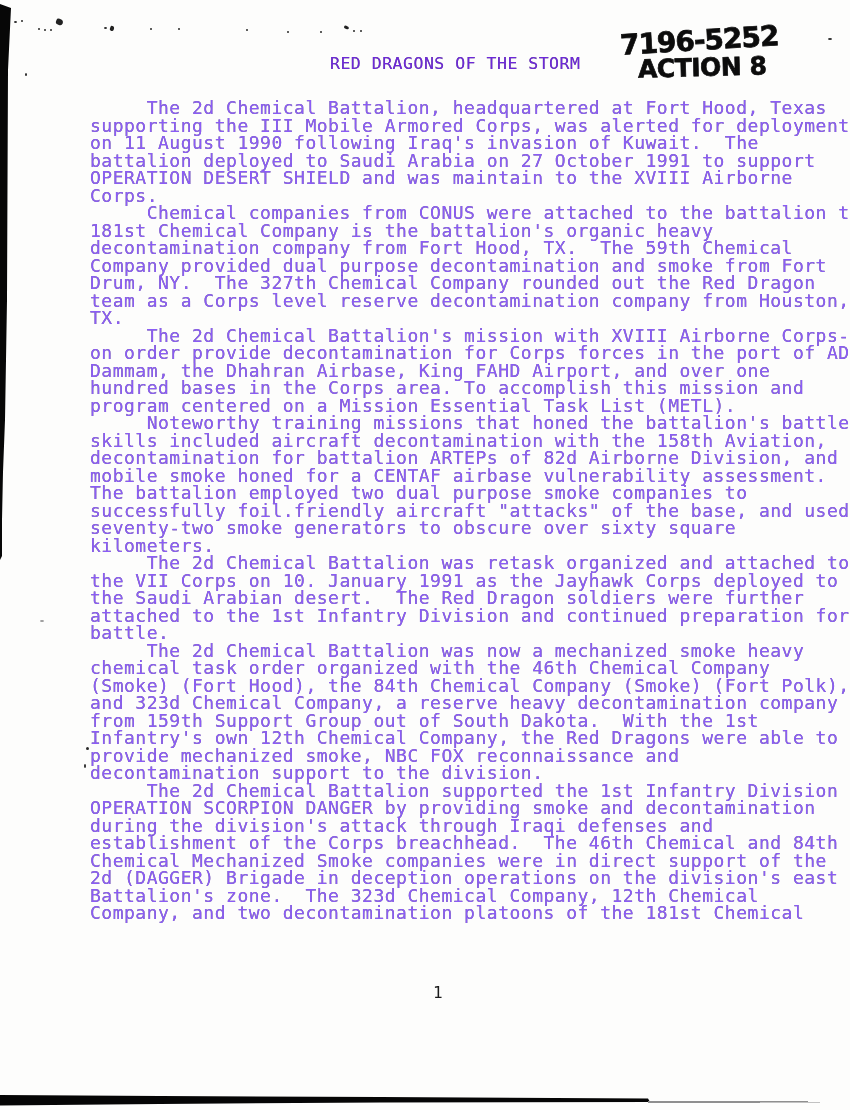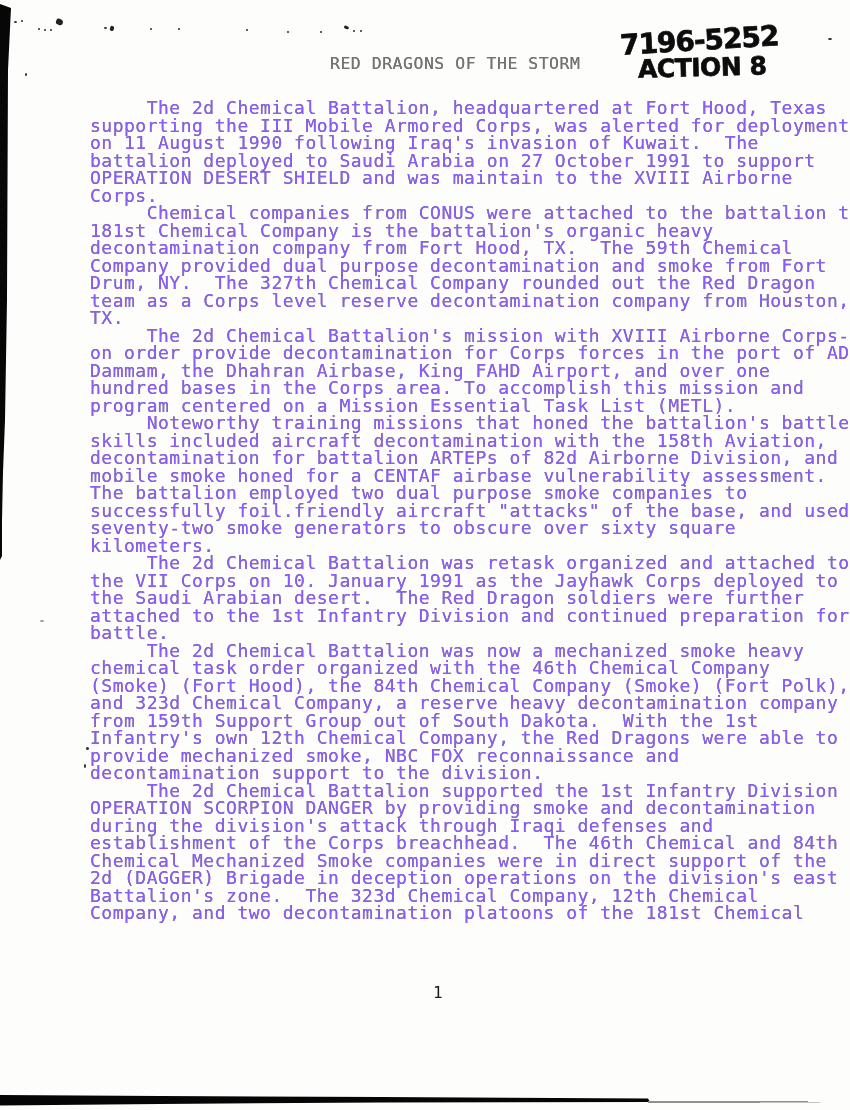--- a/index.html
+++ b/index.html
@@ -16,21 +16,21 @@
     inset: 0;
     background: #fdfdfc;
   }
   
   .doc-title {
     position: absolute;
     left: 330px;
     top: 54px;
     font-size: 16.5px;
     letter-spacing: 0.5px;
-    color: #737373;
+    color: #6d28d9;
     white-space: pre;
     text-shadow: 0 0 0.4px rgba(0,0,0,0.55);
   }
   .body-text {
     position: absolute;
     left: 90px;
     top: 99px;
     color: #8b5cf6;
     font-size: 18px;
     letter-spacing: 0.5px;

